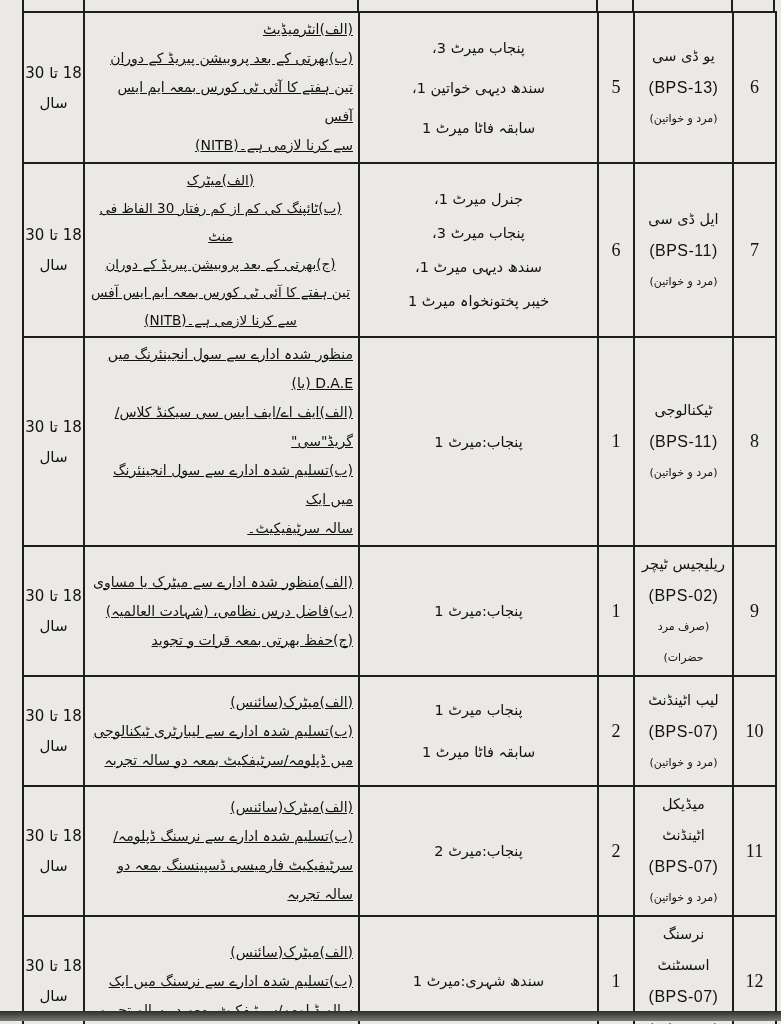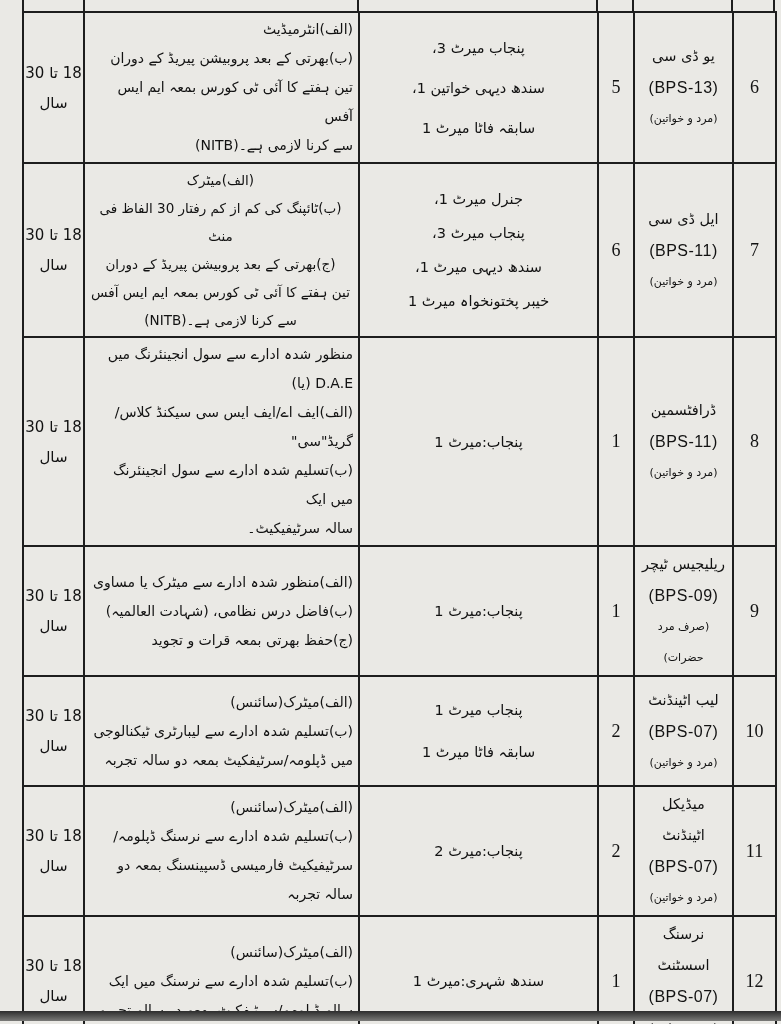--- a/index.html
+++ b/index.html
@@ -61,20 +61,21 @@
   tr.r6  .c-merit { line-height:40px; }
   tr.r7  .c-merit { line-height:34px; }
   tr.r10 .c-merit { line-height:42px;margin-top:9px; }
 
   .c-qual {
     font-size:14px;
     white-space:pre-line;
     line-height:29px;
     text-align:right;
     padding:2px 5px 2px 3px;
+    text-decoration:underline;
   }
   tr.r7 .c-qual { line-height:28px; font-size:13.5px; }
 
   .c-age {
     font-size:15px;
     white-space:pre-line;
     line-height:30px;
     margin-left:32px;
   }
 
@@ -147,39 +148,39 @@
 (ج)بھرتی کے بعد پروبیشن پیریڈ کے دوران
 تین ہفتے کا آئی ٹی کورس بمعہ ایم ایس آفس
 سے کرنا لازمی ہے۔(NITB)</td>
         <td class="c-age">18 تا 30
 سال</td>
       </tr>
 
       <tr class="r8">
         <td class="c-serial">8</td>
         <td class="c-post">
-          <div class="post-title">ڈرافٹسمین</div>
+          <div class="post-title">ٹیکنالوجی</div>
           <div class="post-grade">(BPS-11)</div>
           <div class="post-gender">(مرد و خواتین)</div>
         </td>
         <td class="c-count">1</td>
         <td class="c-merit">پنجاب:میرٹ 1</td>
         <td class="c-qual">منظور شدہ ادارے سے سول انجینئرنگ میں D.A.E (یا)
 (الف)ایف اے/ایف ایس سی سیکنڈ کلاس/گریڈ"سی"
 (ب)تسلیم شدہ ادارے سے سول انجینئرنگ میں ایک
 سالہ سرٹیفیکیٹ۔</td>
         <td class="c-age">18 تا 30
 سال</td>
       </tr>
 
       <tr class="r9">
         <td class="c-serial">9</td>
         <td class="c-post">
           <div class="post-title">ریلیجیس ٹیچر</div>
-          <div class="post-grade">(BPS-09)</div>
+          <div class="post-grade">(BPS-02)</div>
           <div class="post-gender">(صرف مرد حضرات)</div>
         </td>
         <td class="c-count">1</td>
         <td class="c-merit">پنجاب:میرٹ 1</td>
         <td class="c-qual">(الف)منظور شدہ ادارے سے میٹرک یا مساوی
 (ب)فاضل درس نظامی، (شہادت العالمیہ)
 (ج)حفظ بھرتی بمعہ قرات و تجوید</td>
         <td class="c-age">18 تا 30
 سال</td>
       </tr>

